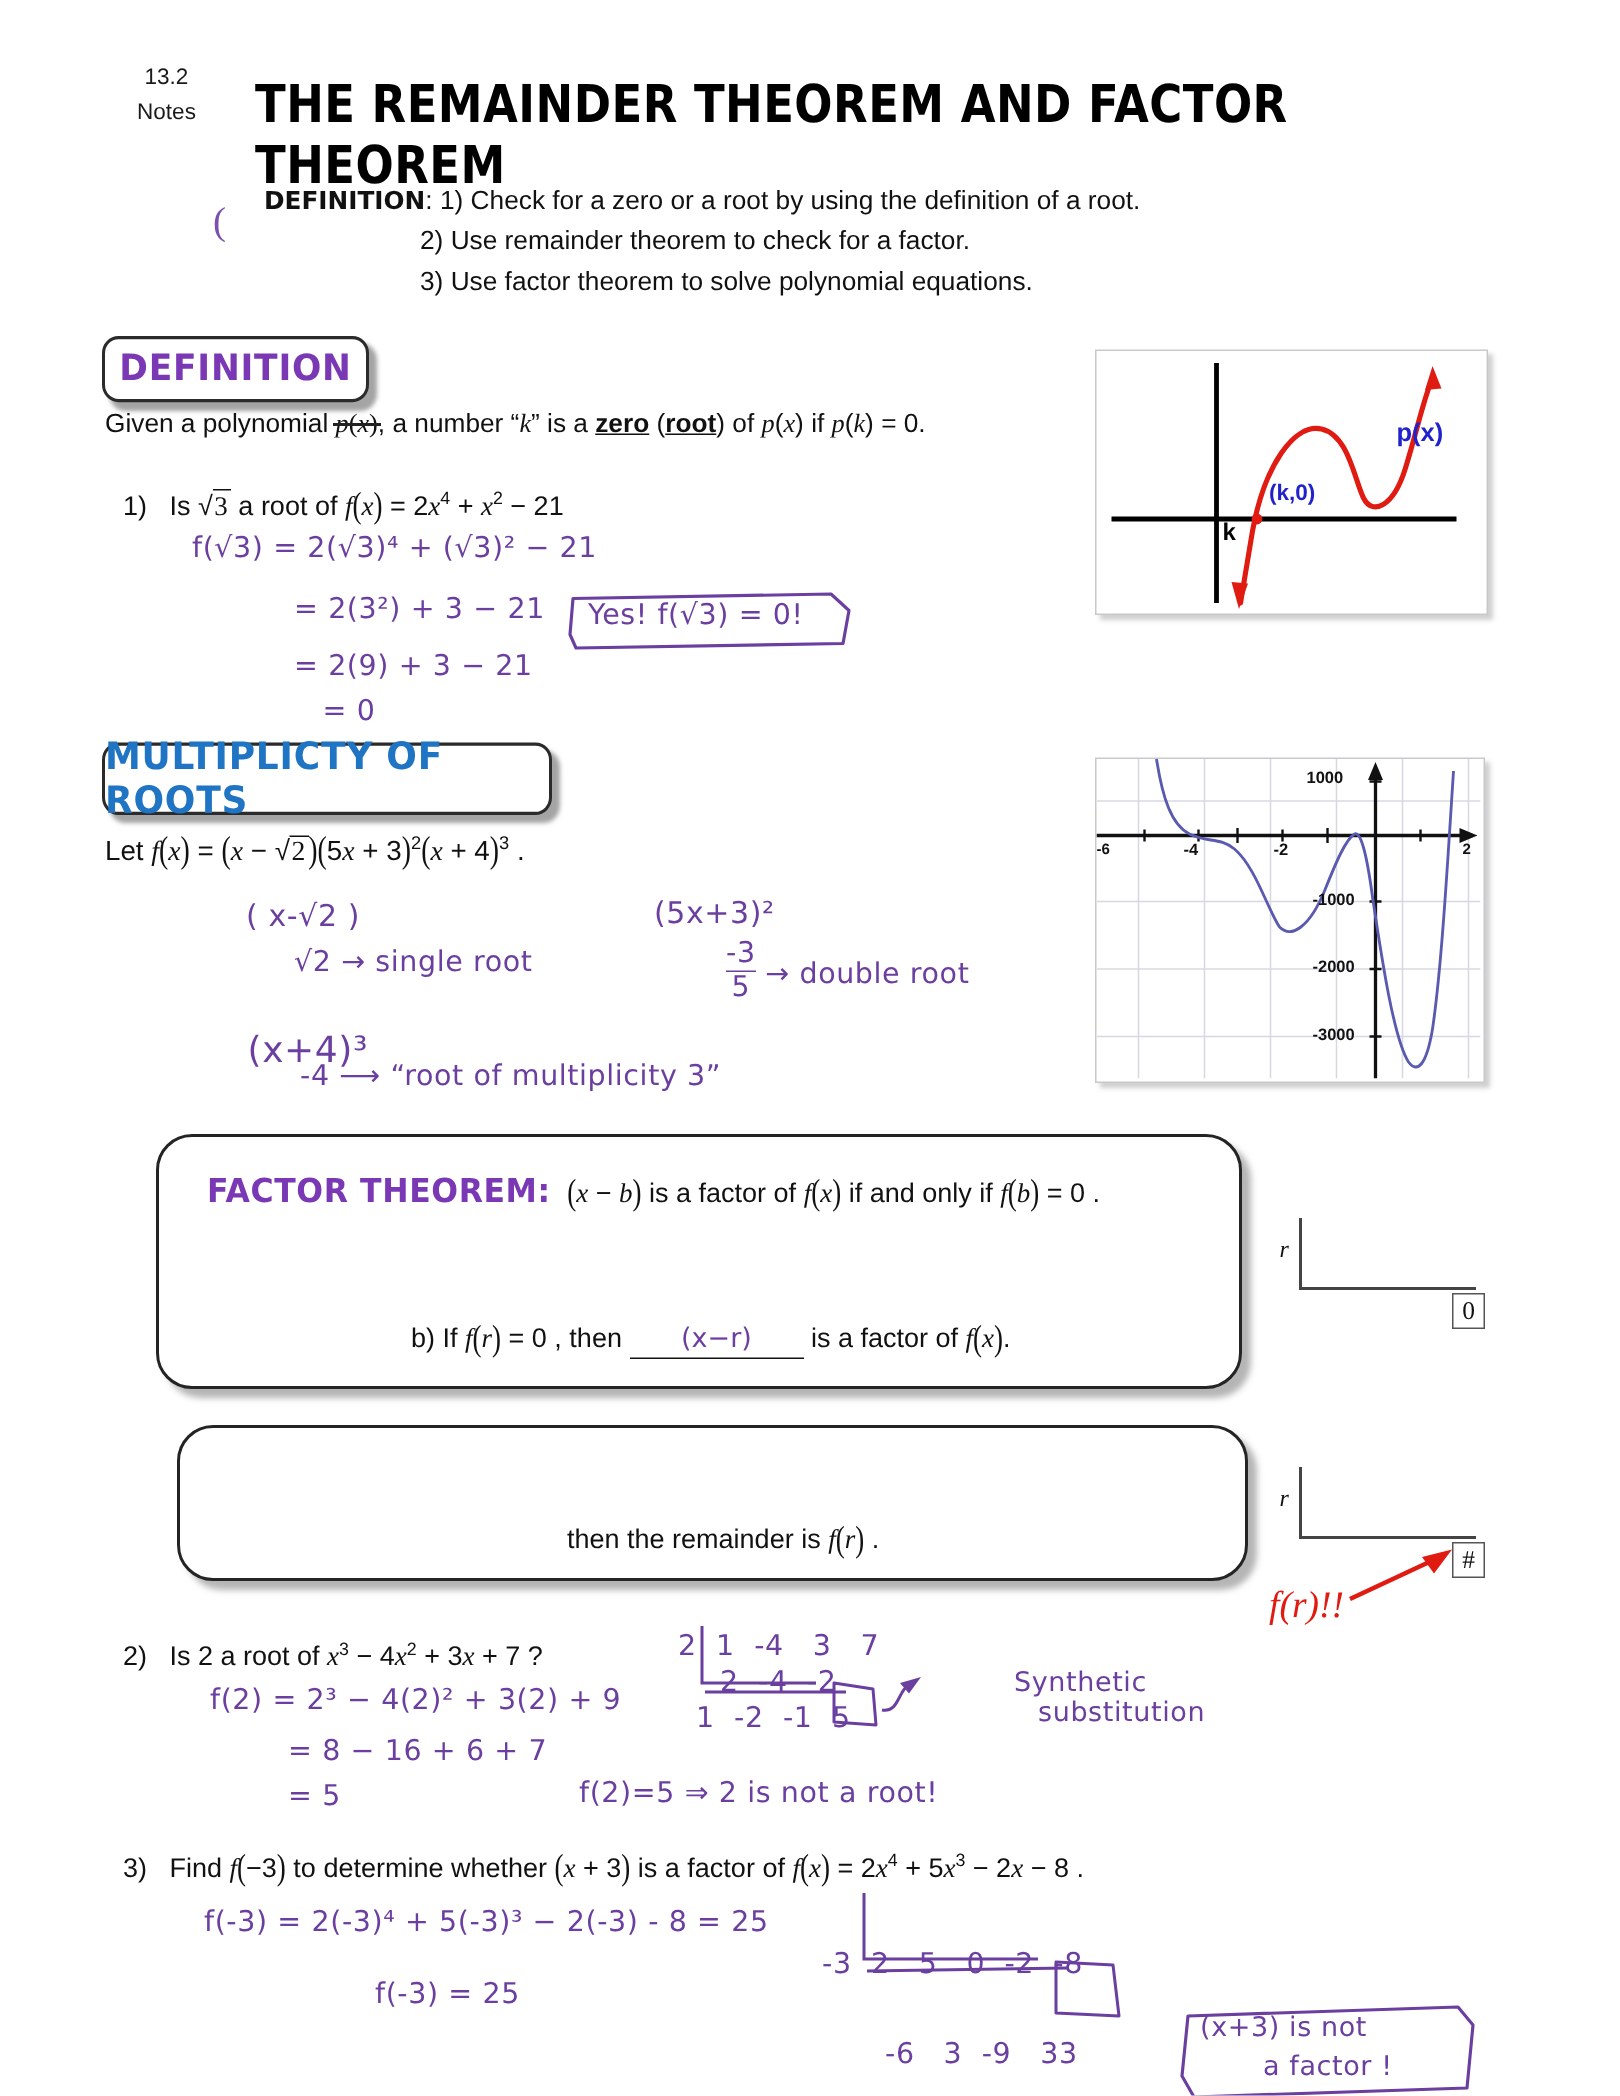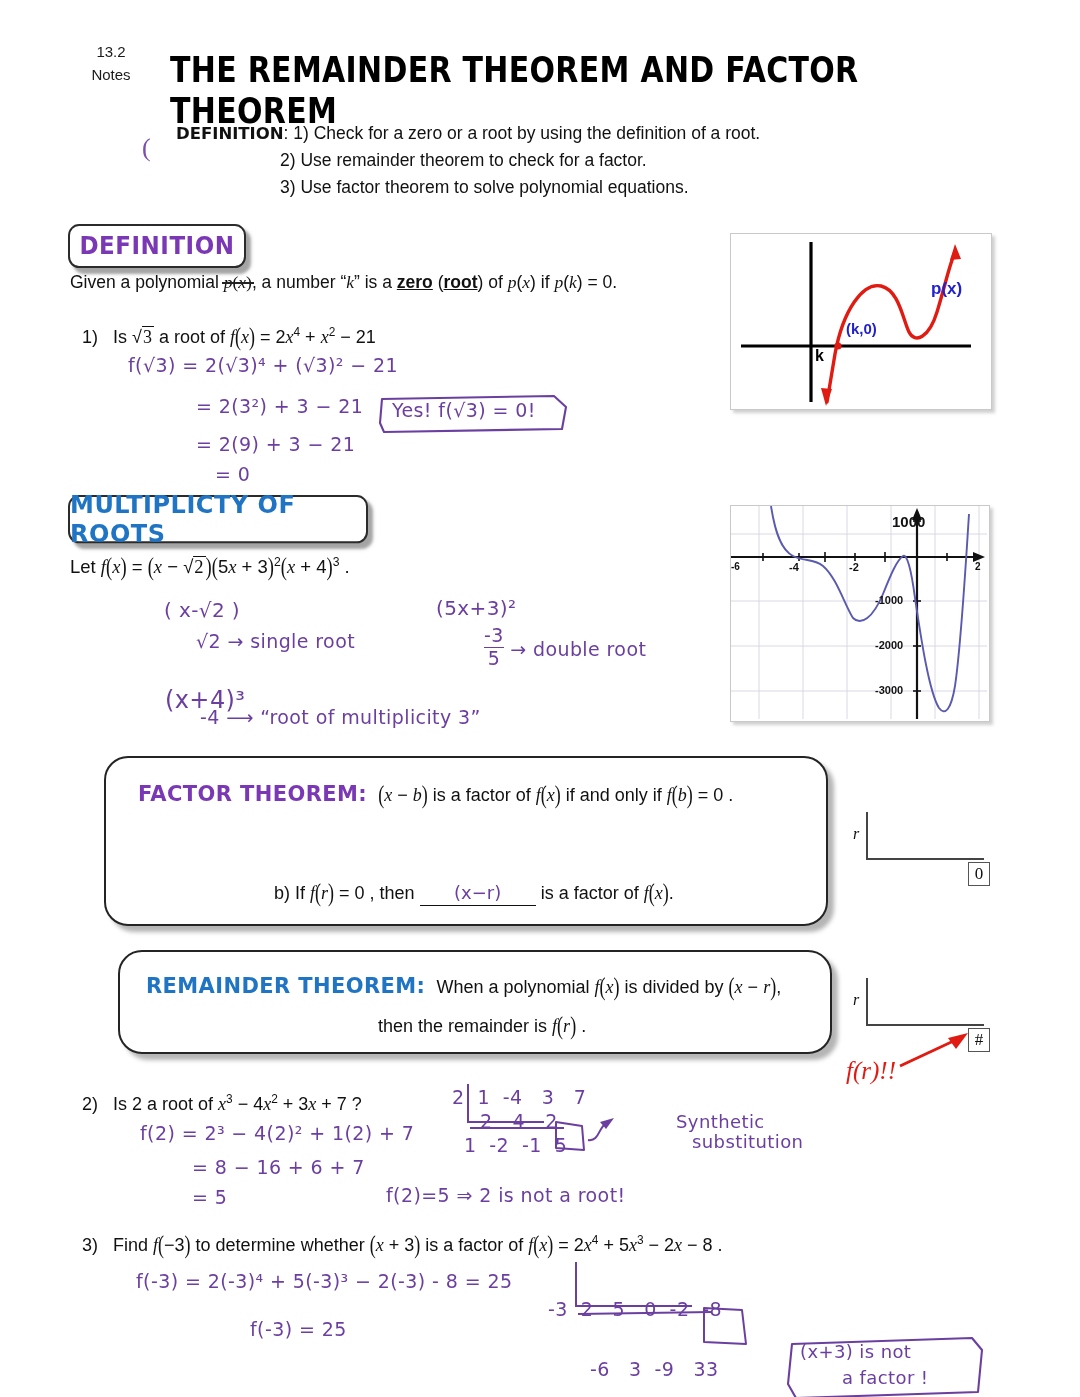--- a/index.html
+++ b/index.html
@@ -237,21 +237,21 @@
         <line x1="216" y1="47" x2="216" y2="55"></line>
       <line x1="182" y1="15" x2="190" y2="15"></line>
         <line x1="182" y1="95" x2="190" y2="95"></line>
       <line x1="182" y1="140" x2="190" y2="140"></line>
         <line x1="182" y1="185" x2="190" y2="185"></line>
     </g>
     <path d="M40 0 C44 26 50 44 62 50 C74 56 82 52 92 60 C106 72 114 100 122 112
              C130 120 142 112 152 88 C160 68 166 54 172 50 C176 48 180 62 184 92
              C190 132 198 186 208 202 C214 210 220 204 224 180 C230 140 234 70 238 8" fill="none" stroke="#5a5ab0" stroke-width="1.9"></path>
   </svg>
-  <span class="glabel" style="left:161px;top:7px;font-size:15px;color:#111;">1000</span>
+  <span class="glabel" style="left:140px;top:7px;font-size:11px;color:#111;">1000</span>
   <span class="glabel" style="left:144px;top:88px;font-size:11px;color:#111;">-1000</span>
   <span class="glabel" style="left:144px;top:133px;font-size:11px;color:#111;">-2000</span>
   <span class="glabel" style="left:144px;top:178px;font-size:11px;color:#111;">-3000</span>
   <span class="glabel" style="left:0px;top:55px;font-size:10px;color:#111;">-6</span>
   <span class="glabel" style="left:58px;top:55px;font-size:11px;color:#111;">-4</span>
   <span class="glabel" style="left:118px;top:55px;font-size:11px;color:#111;">-2</span>
   <span class="glabel" style="left:244px;top:55px;font-size:10px;color:#111;">2</span>
 </div>
 
 <div class="abs tbox" id="factor-box">
@@ -260,24 +260,20 @@
     <span style="margin-left:6px;"><span class="paren">(</span><span class="mi">x</span> − <span class="mi">b</span><span class="paren">)</span> is a factor of <span class="mi">f</span><span class="paren">(</span><span class="mi">x</span><span class="paren">)</span> if and only if <span class="mi">f</span><span class="paren">(</span><span class="mi">b</span><span class="paren">)</span> = 0 .</span>
   </div>
   <div class="abs body-text" style="left:168px;top:122px;width:560px;font-size:18px;">
     <span>b) If <span class="mi">f</span><span class="paren">(</span><span class="mi">r</span><span class="paren">)</span> = 0 , then</span>
     <span class="fill" style="width:104px;">(x−r)</span>
     <span>is a factor of <span class="mi">f</span><span class="paren">(</span><span class="mi">x</span><span class="paren">)</span>.</span>
   </div>
 </div>
 
 <div class="abs tbox" id="remainder-box">
-  <div class="abs body-text" style="left:26px;top:22px;width:670px;font-size:18px;">
-    <span class="th-title">REMAINDER THEOREM:</span>
-    <span style="margin-left:6px;">When a polynomial <span class="mi">f</span><span class="paren">(</span><span class="mi">x</span><span class="paren">)</span> is divided by <span class="paren">(</span><span class="mi">x</span> − <span class="mi">r</span><span class="paren">)</span>,</span>
-  </div>
   <div class="abs body-text" style="left:258px;top:62px;width:420px;font-size:18px;">
     then the remainder is <span class="mi">f</span><span class="paren">(</span><span class="mi">r</span><span class="paren">)</span> .
   </div>
 </div>
 
 <div class="synth" style="left:866px;top:812px;">
   <div class="vline"></div>
   <div class="hline"></div>
   <div class="rlab">r</div>
 </div>
@@ -293,21 +289,21 @@
 <svg class="abs" style="left:896px;top:1030px;" width="80" height="40" viewBox="0 0 80 40">
   <line x1="4" y1="36" x2="64" y2="8" stroke="#e01b12" stroke-width="3"></line>
   <polygon points="72,3 52,8 60,19" fill="#e01b12"></polygon>
 </svg>
 <div class="abs" id="fr-label">f(r)!!</div>
 
 <div class="abs body-text" id="prob2">
   <span class="qnum">2)</span>
   Is 2 a root of <span class="mi">x</span><sup>3</sup> − 4<span class="mi">x</span><sup>2</sup> + 3<span class="mi">x</span> + 7 ?
 </div>
-<div class="abs hw" id="hw3a">f(2) = 2³ − 4(2)² + 1(2) + 7</div>
+<div class="abs hw" id="hw3a">f(2) = 2³ − 4(2)² + 3(2) + 9</div>
 <div class="abs hw" id="hw3b">= 8 − 16 + 6 + 7</div>
 <div class="abs hw" id="hw3c">= 5</div>
 <div class="abs hw" id="hw3d">f(2)=5  ⇒  2 is not a root!</div>
 
 <div class="abs hw" id="synth2">
   <div class="row"><span>2</span>&nbsp;&nbsp;<span>1  -4   3   7</span></div>
   <div class="row" style="padding-left:28px;"><span>2  -4  -2</span></div>
   <div class="row" style="padding-left:12px;"><span>1  -2  -1</span>&nbsp;&nbsp;<span>5</span></div>
 </div>
 <svg class="abs" style="left:448px;top:1082px;" width="180" height="78" viewBox="0 0 180 78">

